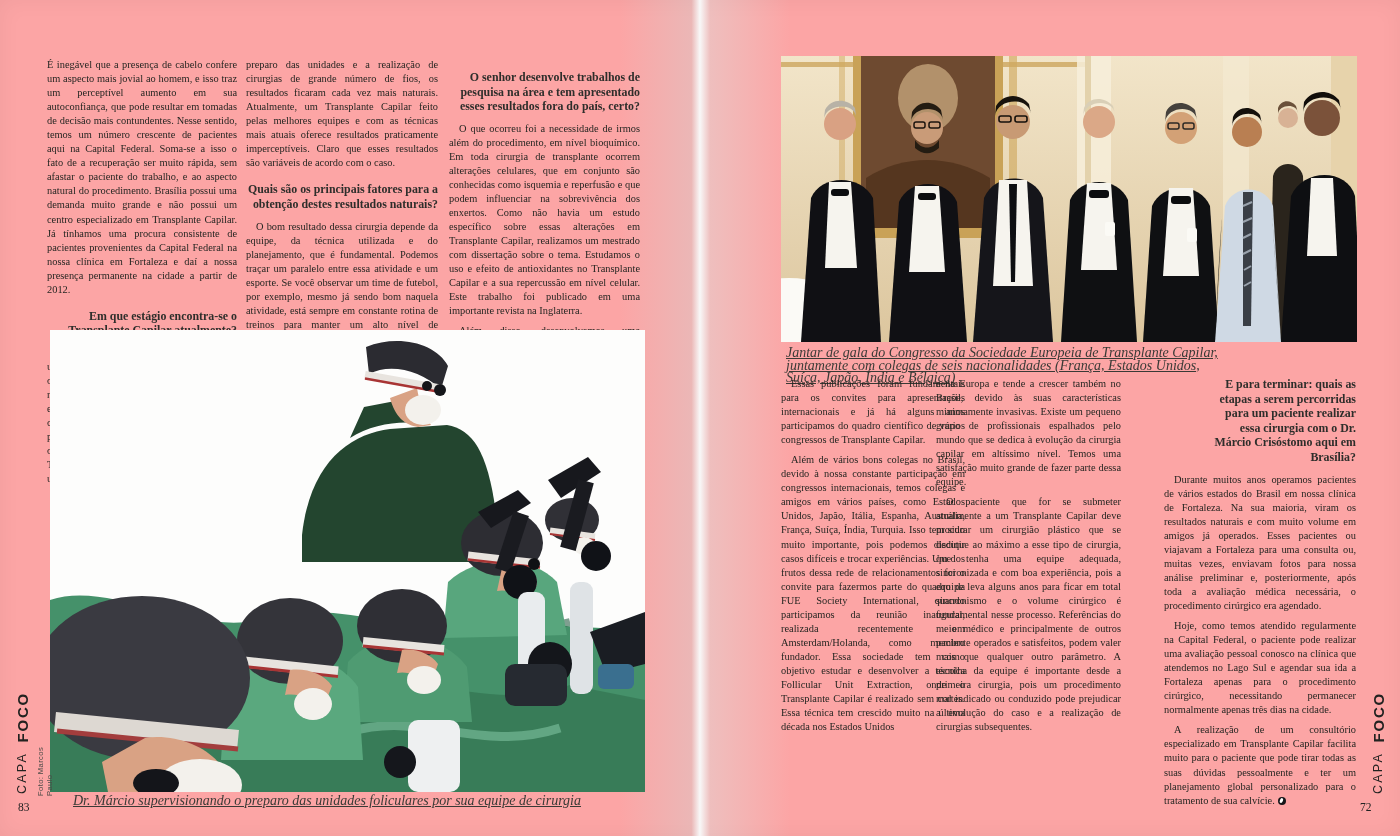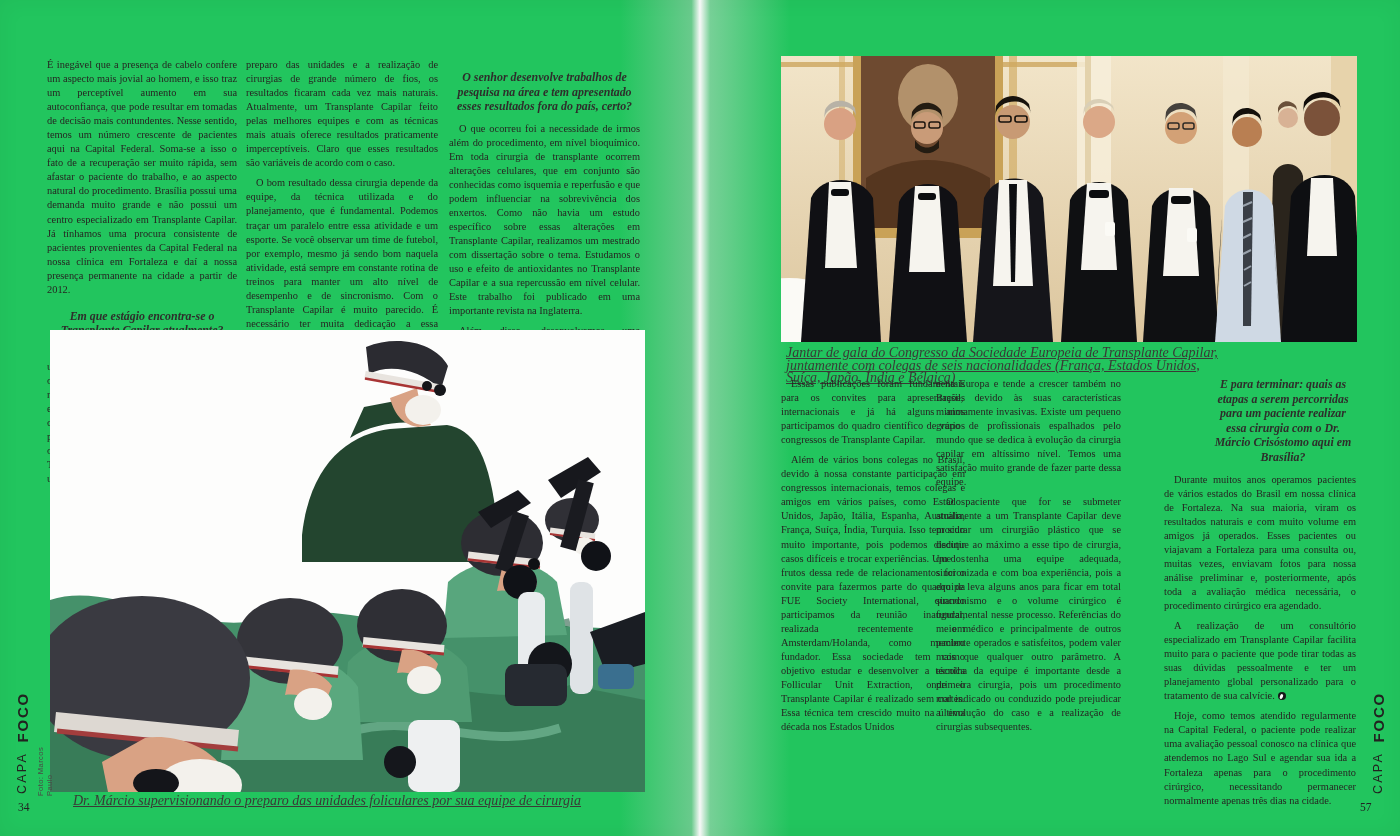--- a/index.html
+++ b/index.html
@@ -1,33 +1,33 @@
 <!DOCTYPE html>
 <html><head>
 <meta charset="utf-8">
 <style>
   html,body{margin:0;padding:0;background:#e9e9e9;}
   .spread{
     position:relative;width:1400px;height:836px;margin:0 auto;
-    background:#22c55e;overflow:hidden;
+    background:#fca5a5;overflow:hidden;
     font-family:"Liberation Serif",serif;color:#262622;
     box-shadow:inset 0 0 22px rgba(0,0,0,0.05);
   }
   .gutter{
     position:absolute;left:620px;top:0;width:170px;height:836px;pointer-events:none;
     background:linear-gradient(to right,rgba(255,255,255,0) 0%,rgba(210,210,208,0.40) 42%,
       rgba(248,248,248,1) 47%,rgba(222,222,220,0.45) 53%,rgba(255,255,255,0) 100%);
   }
   .col{position:absolute;font-size:10.4px;line-height:14.05px;text-align:justify;}
   .col p{margin:0;}
   .col p.ind{text-indent:10px;}
   .col p + p.ind{margin-top:6px;}
   h3.q{
-    font-style:italic;font-weight:bold;font-size:11.9px;line-height:14.6px;
-    color:#2e2e2b;margin:12px 0 8px;text-align:center;
+    font-weight:bold;font-size:11.9px;line-height:14.6px;
+    color:#2e2e2b;margin:12px 0 8px;text-align:right;
   }
   .wrapR{float:right;width:92px;height:474px;shape-outside:polygon(100% 72%,100% 100%,34% 100%);}
   .wrapL{float:left;width:90px;height:474px;shape-outside:polygon(0 70%,100% 100%,0 100%);}
   .photo{position:absolute;overflow:hidden;}
   .photo svg{display:block;}
   .cap{
     position:absolute;font-style:italic;font-size:14px;line-height:12.6px;color:#3a3a36;text-decoration:underline;
   }
   .edge{
     position:absolute;display:flex;flex-direction:column;align-items:center;gap:9px;
@@ -56,20 +56,21 @@
 
     <div class="col" style="left:47px;top:58px;width:190px;">
       <p>É inegável que a presença de cabelo confere um aspecto mais jovial ao homem, e isso traz um perceptível aumento em sua autoconfiança, que pode resultar em tomadas de decisão mais contundentes. Nesse sentido, temos um número crescente de pacientes aqui na Capital Federal. Soma-se a isso o fato de a recuperação ser muito rápida, sem afastar o paciente do trabalho, e ao aspecto natural do procedimento. Brasília possui uma demanda muito grande e não possui um centro especializado em Transplante Capilar. Já tínhamos uma procura consistente de pacientes provenientes da Capital Federal na nossa clínica em Fortaleza e daí a nossa presença permanente na cidade a partir de 2012.</p>
       <h3 class="q">Em que estágio encontra-se o Transplante Capilar atualmente?</h3>
       <p class="ind">Podemos dizer que o Transplante Capilar é uma cirurgia que chegou ao estado da arte no que se refere à técnica cirúrgica e naturalidade de resultados. Porém, essa evolução foi longa. Desde as primeiras cirurgias na década de 30, no Japão, passando pela fase de “cabelo de boneca” até que, com a evolução do conceito do Transplante Capilar nos últimos 20 anos, o uso dos microscópios no</p>
     </div>
 
     <div class="col" style="left:246px;top:58px;width:192px;height:474px;">
       <div class="wrapR"></div>
       <p>preparo das unidades e a realização de cirurgias de grande número de fios, os resultados ficaram cada vez mais naturais. Atualmente, um Transplante Capilar feito pelas melhores equipes e com as técnicas mais atuais oferece resultados praticamente imperceptíveis. Claro que esses resultados são variáveis de acordo com o caso.</p>
+      <h3 class="q">Quais são os principais fatores para a obtenção destes resultados naturais?</h3>
       <p class="ind">O bom resultado dessa cirurgia depende da equipe, da técnica utilizada e do planejamento, que é fundamental. Podemos traçar um paralelo entre essa atividade e um esporte. Se você observar um time de futebol, por exemplo, mesmo já sendo bom naquela atividade, está sempre em constante rotina de treinos para manter um alto nível de desempenho e de sincronismo. Com o Transplante Capilar é muito parecido. É necessário ter muita dedicação a essa especialidade para, mesmo com as técnicas atuais, obter bons resultados. Essa cirurgia depende muito do senso artístico, no planejamento da linha anterior, na visão espacial da relação entre a área doadora e a área receptora, além de uma percepção</p>
     </div>
 
     <div class="col" style="left:449px;top:58px;width:191px;height:474px;">
       <div class="wrapL"></div>
       <h3 class="q">O senhor desenvolve trabalhos de pesquisa na área e tem apresentado esses resultados fora do país, certo?</h3>
       <p class="ind">O que ocorreu foi a necessidade de irmos além do procedimento, em nível bioquímico. Em toda cirurgia de transplante ocorrem alterações celulares, que em conjunto são conhecidas como isquemia e reperfusão e que podem influenciar na sobrevivência dos enxertos. Como não havia um estudo específico sobre essas alterações em Transplante Capilar, realizamos um mestrado com dissertação sobre o tema. Estudamos o uso e efeito de antioxidantes no Transplante Capilar e a sua repercussão em nível celular. Este trabalho foi publicado em uma importante revista na Inglaterra.</p>
       <p class="ind">Além disso, desenvolvemos uma monografia para ascensão a Membro Titular da SBCP, onde comparamos duas técnicas de Transplante Capilar. Uma delas não era muito conhecida no exterior e este trabalho foi publicado tanto na Revista Brasileira de Cirurgia Plástica como na</p>
     </div>
 
@@ -161,21 +162,21 @@
       </svg>
     </div>
 
     <span class="credit" style="left:36px;top:724px;height:72px;">Foto: Marcos Paulo</span>
     <div class="cap" style="left:73px;top:795px;width:580px;">Dr. Márcio supervisionando o preparo das unidades foliculares por sua equipe de cirurgia</div>
 
     <div class="edge" style="left:8px;top:692px;width:28px;height:96px;">
       <span class="foco">FOCO</span>
       <span class="capa">CAPA</span>
     </div>
-    <span class="pnum" style="left:18px;top:801px;">34</span>
+    <span class="pnum" style="left:18px;top:801px;">83</span>
   </div>
 
   <div>
 
     <div class="photo" style="left:781px;top:56px;width:576px;height:286px;">
       <svg width="576" height="286" viewBox="0 0 576 286">
         <defs>
           <linearGradient id="wall" x1="0" y1="0" x2="0" y2="1">
             <stop offset="0" stop-color="#f2e5c9"></stop>
               <stop offset="1" stop-color="#dcc69e"></stop>
@@ -278,23 +279,23 @@
     </div>
 
     <div class="col" style="left:936px;top:377px;width:185px;">
       <p>e na Europa e tende a crescer também no Brasil, devido às suas características minimamente invasivas. Existe um pequeno grupo de profissionais espalhados pelo mundo que se dedica à evolução da cirurgia capilar em altíssimo nível. Temos uma satisfação muito grande de fazer parte dessa equipe.</p>
       <p class="ind">O paciente que for se submeter atualmente a um Transplante Capilar deve procurar um cirurgião plástico que se dedique ao máximo a esse tipo de cirurgia, que tenha uma equipe adequada, sincronizada e com boa experiência, pois a equipe leva alguns anos para ficar em total sincronismo e o volume cirúrgico é fundamental nesse processo. Referências do meio médico e principalmente de outros paciente operados e satisfeitos, podem valer mais que qualquer outro parâmetro. A escolha da equipe é importante desde a primeira cirurgia, pois um procedimento mal indicado ou conduzido pode prejudicar a evolução do caso e a realização de cirurgias subsequentes.</p>
     </div>
 
     <div class="col" style="left:1164px;top:377px;width:192px;">
       <h3 class="q" style="margin-top:0;margin-left:46px;">E para terminar: quais as etapas a serem percorridas para um paciente realizar essa cirurgia com o Dr. Márcio Crisóstomo aqui em Brasília?</h3>
       <p class="ind">Durante muitos anos operamos pacientes de vários estados do Brasil em nossa clínica de Fortaleza. Na sua maioria, viram os resultados naturais e com muito volume em amigos já operados. Esses pacientes ou viajavam a Fortaleza para uma consulta ou, muitas vezes, enviavam fotos para nossa análise preliminar e, posteriormente, após toda a avaliação médica necessária, o procedimento cirúrgico era agendado.</p>
+      <p class="ind">Hoje, como temos atendido regularmente na Capital Federal, o paciente pode realizar uma avaliação pessoal conosco na clínica que atendemos no Lago Sul e agendar sua ida a Fortaleza apenas para o procedimento cirúrgico, necessitando permanecer normalmente apenas três dias na cidade.</p>
       <p class="ind"><span>A realização de um consultório especializado em Transplante Capilar facilita muito para o paciente que pode tirar todas as suas dúvidas pessoalmente e ter um planejamento global personalizado para o tratamento de sua calvície.</span><span class="endmark"></span></p>
-      <p class="ind">Hoje, como temos atendido regularmente na Capital Federal, o paciente pode realizar uma avaliação pessoal conosco na clínica que atendemos no Lago Sul e agendar sua ida a Fortaleza apenas para o procedimento cirúrgico, necessitando permanecer normalmente apenas três dias na cidade.</p>
     </div>
 
     <div class="edge" style="left:1364px;top:692px;width:28px;height:96px;">
       <span class="foco">FOCO</span>
       <span class="capa">CAPA</span>
     </div>
-    <span class="pnum" style="left:1360px;top:801px;">57</span>
+    <span class="pnum" style="left:1360px;top:801px;">72</span>
   </div>
 </div>
 
 </body></html>

